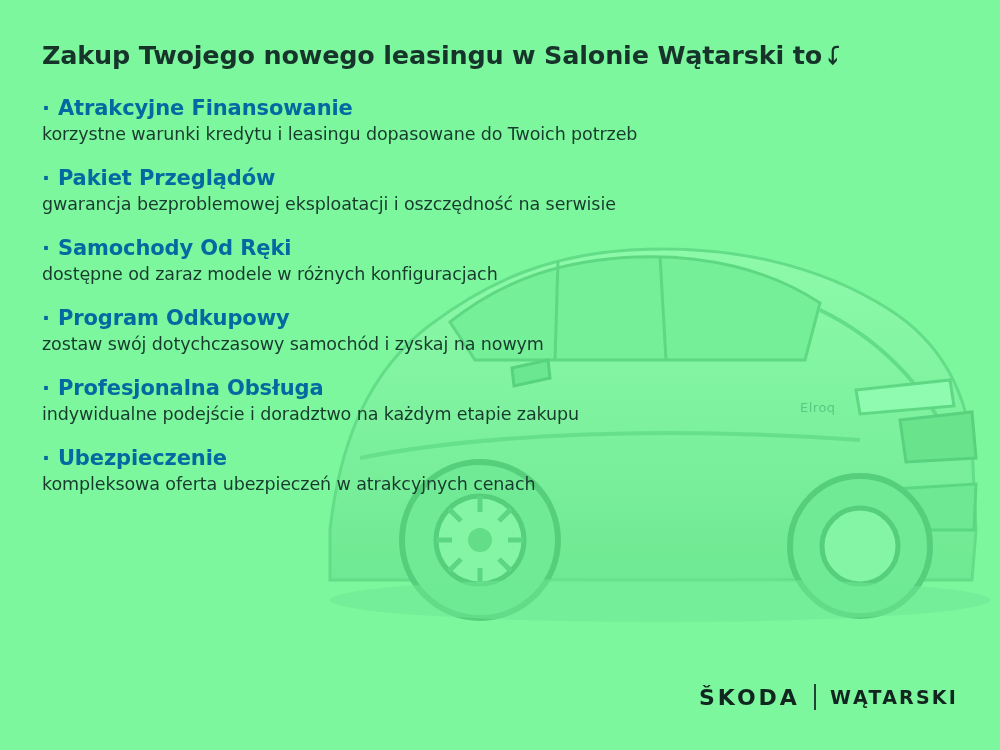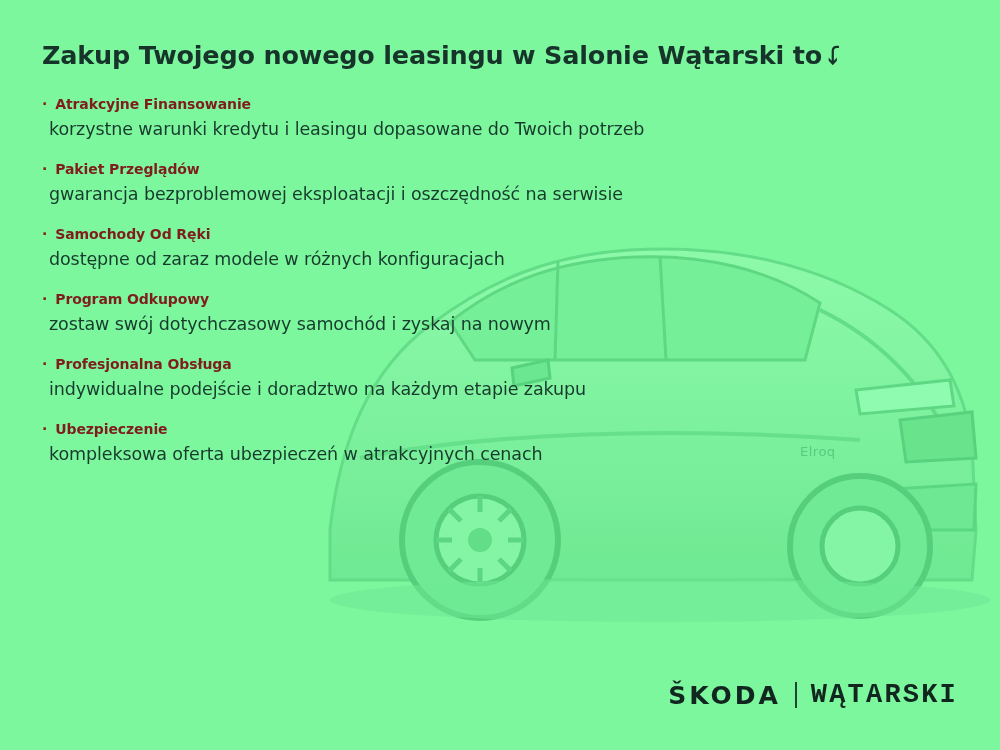--- a/index.html
+++ b/index.html
@@ -60,79 +60,77 @@
     font-weight: bold;
     font-size: 24px;
     transform: scaleX(-1);
     margin-left: 6px;
   }
 
   .item {
     margin-bottom: 22px;
   }
   .item-title {
-    font-size: 14px;
-    font-weight: bold;
-    color: #7f1d1d;
+    font-size: 21px;
+    font-weight: bold;
+    color: #0369a1;
     letter-spacing: -0.1px;
     margin: 0 0 4px 0;
     white-space: nowrap;
   }
   .item-title .dot {
     display: inline-block;
     margin-right: 8px;
     font-weight: bold;
   }
   .item-desc {
     font-size: 17.5px;
     font-weight: normal;
     color: #173b2c;
     letter-spacing: -0.1px;
-    margin: 7px;
+    margin: 0;
     white-space: nowrap;
   }
 
   
   .brand {
     position: absolute;
     right: 42px;
     bottom: 40px;
     z-index: 4;
     display: flex;
     align-items: center;
     gap: 14px;
     color: #11261f;
   }
   .brand-skoda {
-    font-size: 25px;
+    font-size: 22px;
     font-weight: bold;
     letter-spacing: 3px;
   }
   .brand-sep {
     width: 2px;
     height: 26px;
     background: #11261f;
     opacity: 0.85;
   }
   .brand-dealer {
-    font-size: 27px;
+    font-size: 19px;
     font-weight: bold;
     letter-spacing: 2.2px;
-    font-family: Liberation Mono, monospace;
   }
 
   .elroq-badge {
     position: absolute;
     left: 800px;
     top: 400px;
     font-size: 13px;
     color: #59c97f;
     letter-spacing: 0.5px;
     z-index: 2;
-    margin-top: 44px;
   }
 </style>
 </head>
 <body>
 
 <div class="poster">
 
   <div class="car-layer">
     <svg class="car-svg" viewBox="0 0 700 640" xmlns="http://www.w3.org/2000/svg" aria-hidden="true">
       <defs>

